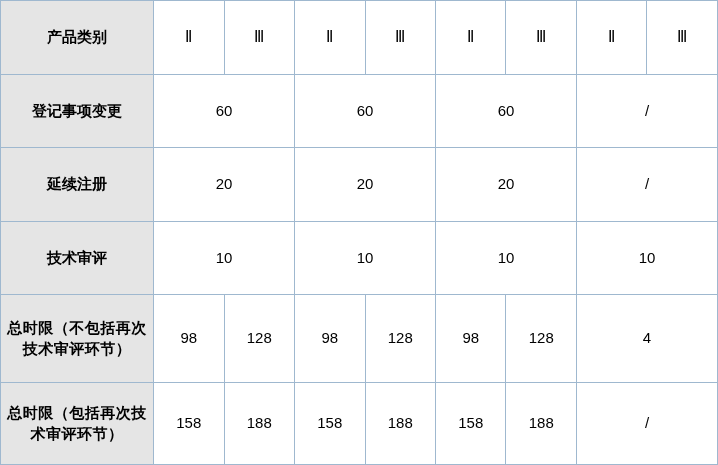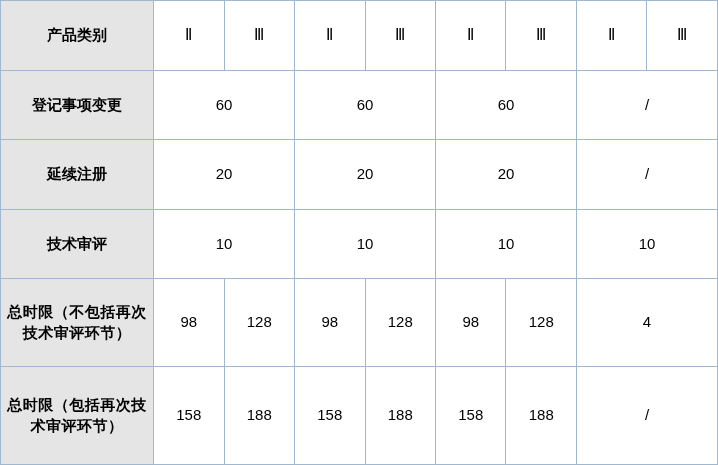--- a/index.html
+++ b/index.html
@@ -135,21 +135,21 @@
         <td class="rowlabel tall-label">总时限（不包括再次技术审评环节）</td>
         <td class="val">98</td>
         <td class="val">128</td>
         <td class="val">98</td>
         <td class="val">128</td>
         <td class="val">98</td>
         <td class="val">128</td>
         <td class="val" colspan="2">4</td>
       </tr>
 
-      <tr style="height:98px;">
+      <tr style="height:82px;">
         <td class="rowlabel tall-label">总时限（包括再次技术审评环节）</td>
         <td class="val">158</td>
         <td class="val">188</td>
         <td class="val">158</td>
         <td class="val">188</td>
         <td class="val">158</td>
         <td class="val">188</td>
         <td class="val" colspan="2">/</td>
       </tr>
     </tbody>

